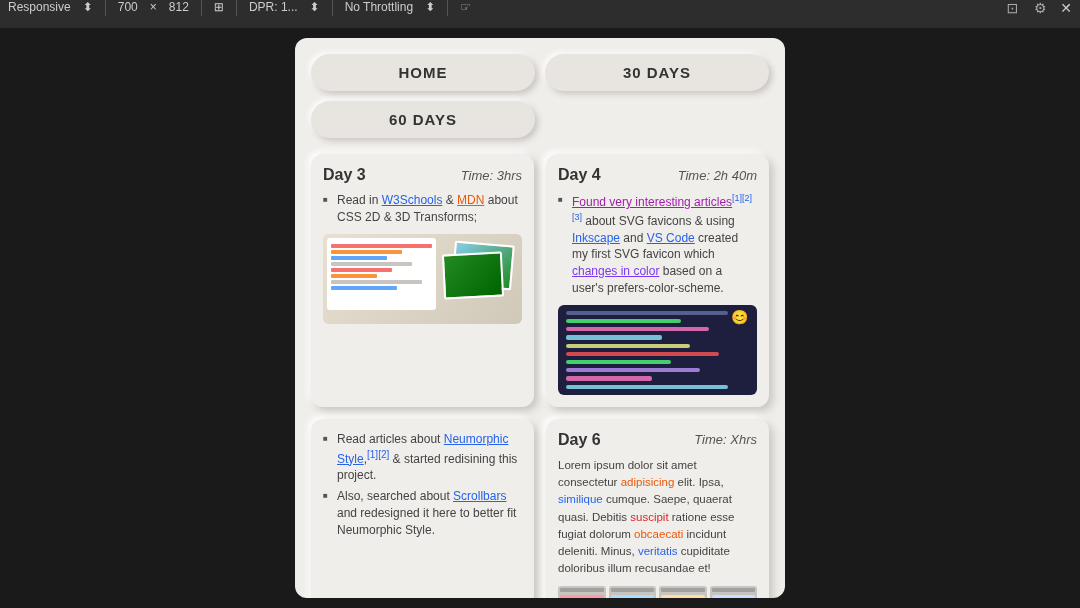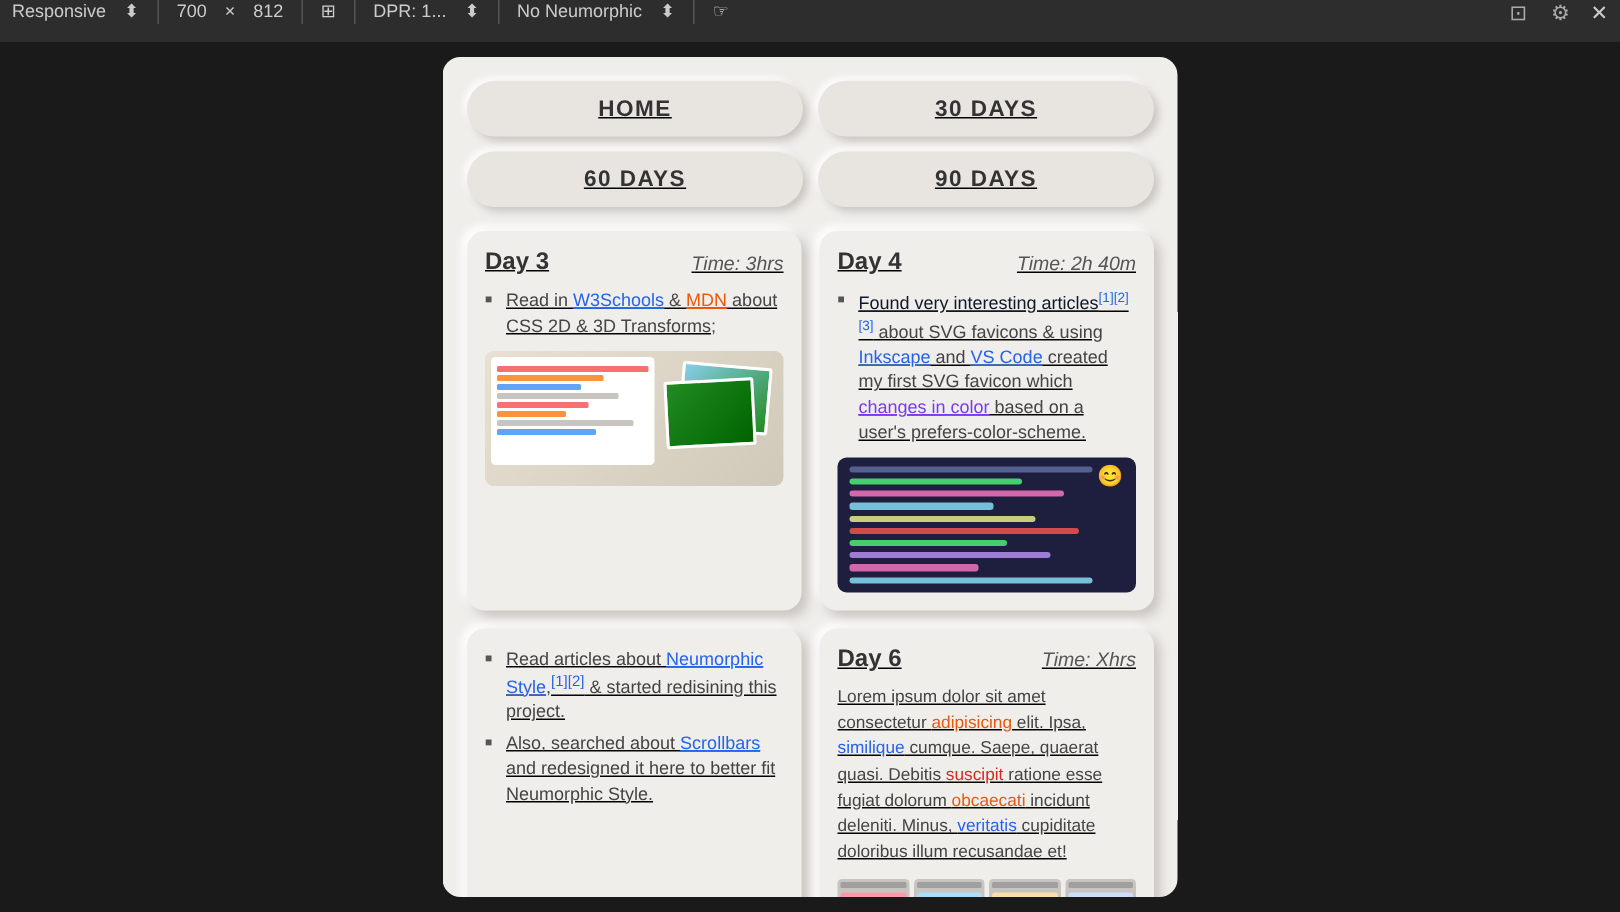--- a/index.html
+++ b/index.html
@@ -57,21 +57,20 @@
 
     
     .card-container {
       background: #f0eeeb;
       border-radius: 12px;
       width: 490px;
       padding: 16px;
       position: relative;
       overflow-y: auto;
       overflow-x: hidden;
-      text-decoration: underline;
     }
 
     
     .nav-grid {
       display: grid;
       grid-template-columns: 1fr 1fr;
       gap: 10px;
       margin-bottom: 16px;
     }
     .nav-btn {
@@ -139,21 +138,21 @@
     .day-content ul li::before {
       content: '■';
       position: absolute;
       left: 0;
       font-size: 8px;
       color: #555;
       top: 2px;
     }
 
     .link-blue { color: #2563eb; text-decoration: underline; }
-    .link-green { color: #0f172a; text-decoration: underline; }
+    .link-green { color: #a21caf; text-decoration: underline; }
     .link-orange { color: #ea580c; text-decoration: underline; }
     .link-purple { color: #7c3aed; text-decoration: underline; }
 
     
     .image-preview {
       margin-top: 8px;
       background: #ddd;
       border-radius: 6px;
       height: 90px;
       overflow: hidden;
@@ -281,39 +280,38 @@
   <div class="browser-bar-divider"></div>
   <span>700</span>
   <span>×</span>
   <span>812</span>
   <div class="browser-bar-divider"></div>
   <span>⊞</span>
   <div class="browser-bar-divider"></div>
   <span>DPR: 1...</span>
   <span>⬍</span>
   <div class="browser-bar-divider"></div>
-  <span>No Neumorphic</span>
+  <span>No Throttling</span>
   <span>⬍</span>
   <div class="browser-bar-divider"></div>
   <span>☞</span>
   <div class="browser-bar-right">
     <span class="browser-icon">⊡</span>
     <span class="browser-icon">⚙</span>
     <span class="close-btn">✕</span>
   </div>
 </div>
 
 <div class="content-area">
   <div class="card-container">
 
     <div class="nav-grid">
       <div class="nav-btn">HOME</div>
       <div class="nav-btn">30 DAYS</div>
       <div class="nav-btn">60 DAYS</div>
-      <div class="nav-btn">90 DAYS</div>
     </div>
 
     <div class="days-grid">
 
       <div class="day-card">
         <div class="day-header">
           <span class="day-title">Day 3</span>
           <span class="day-time">Time: 3hrs</span>
         </div>
         <div class="day-content">

